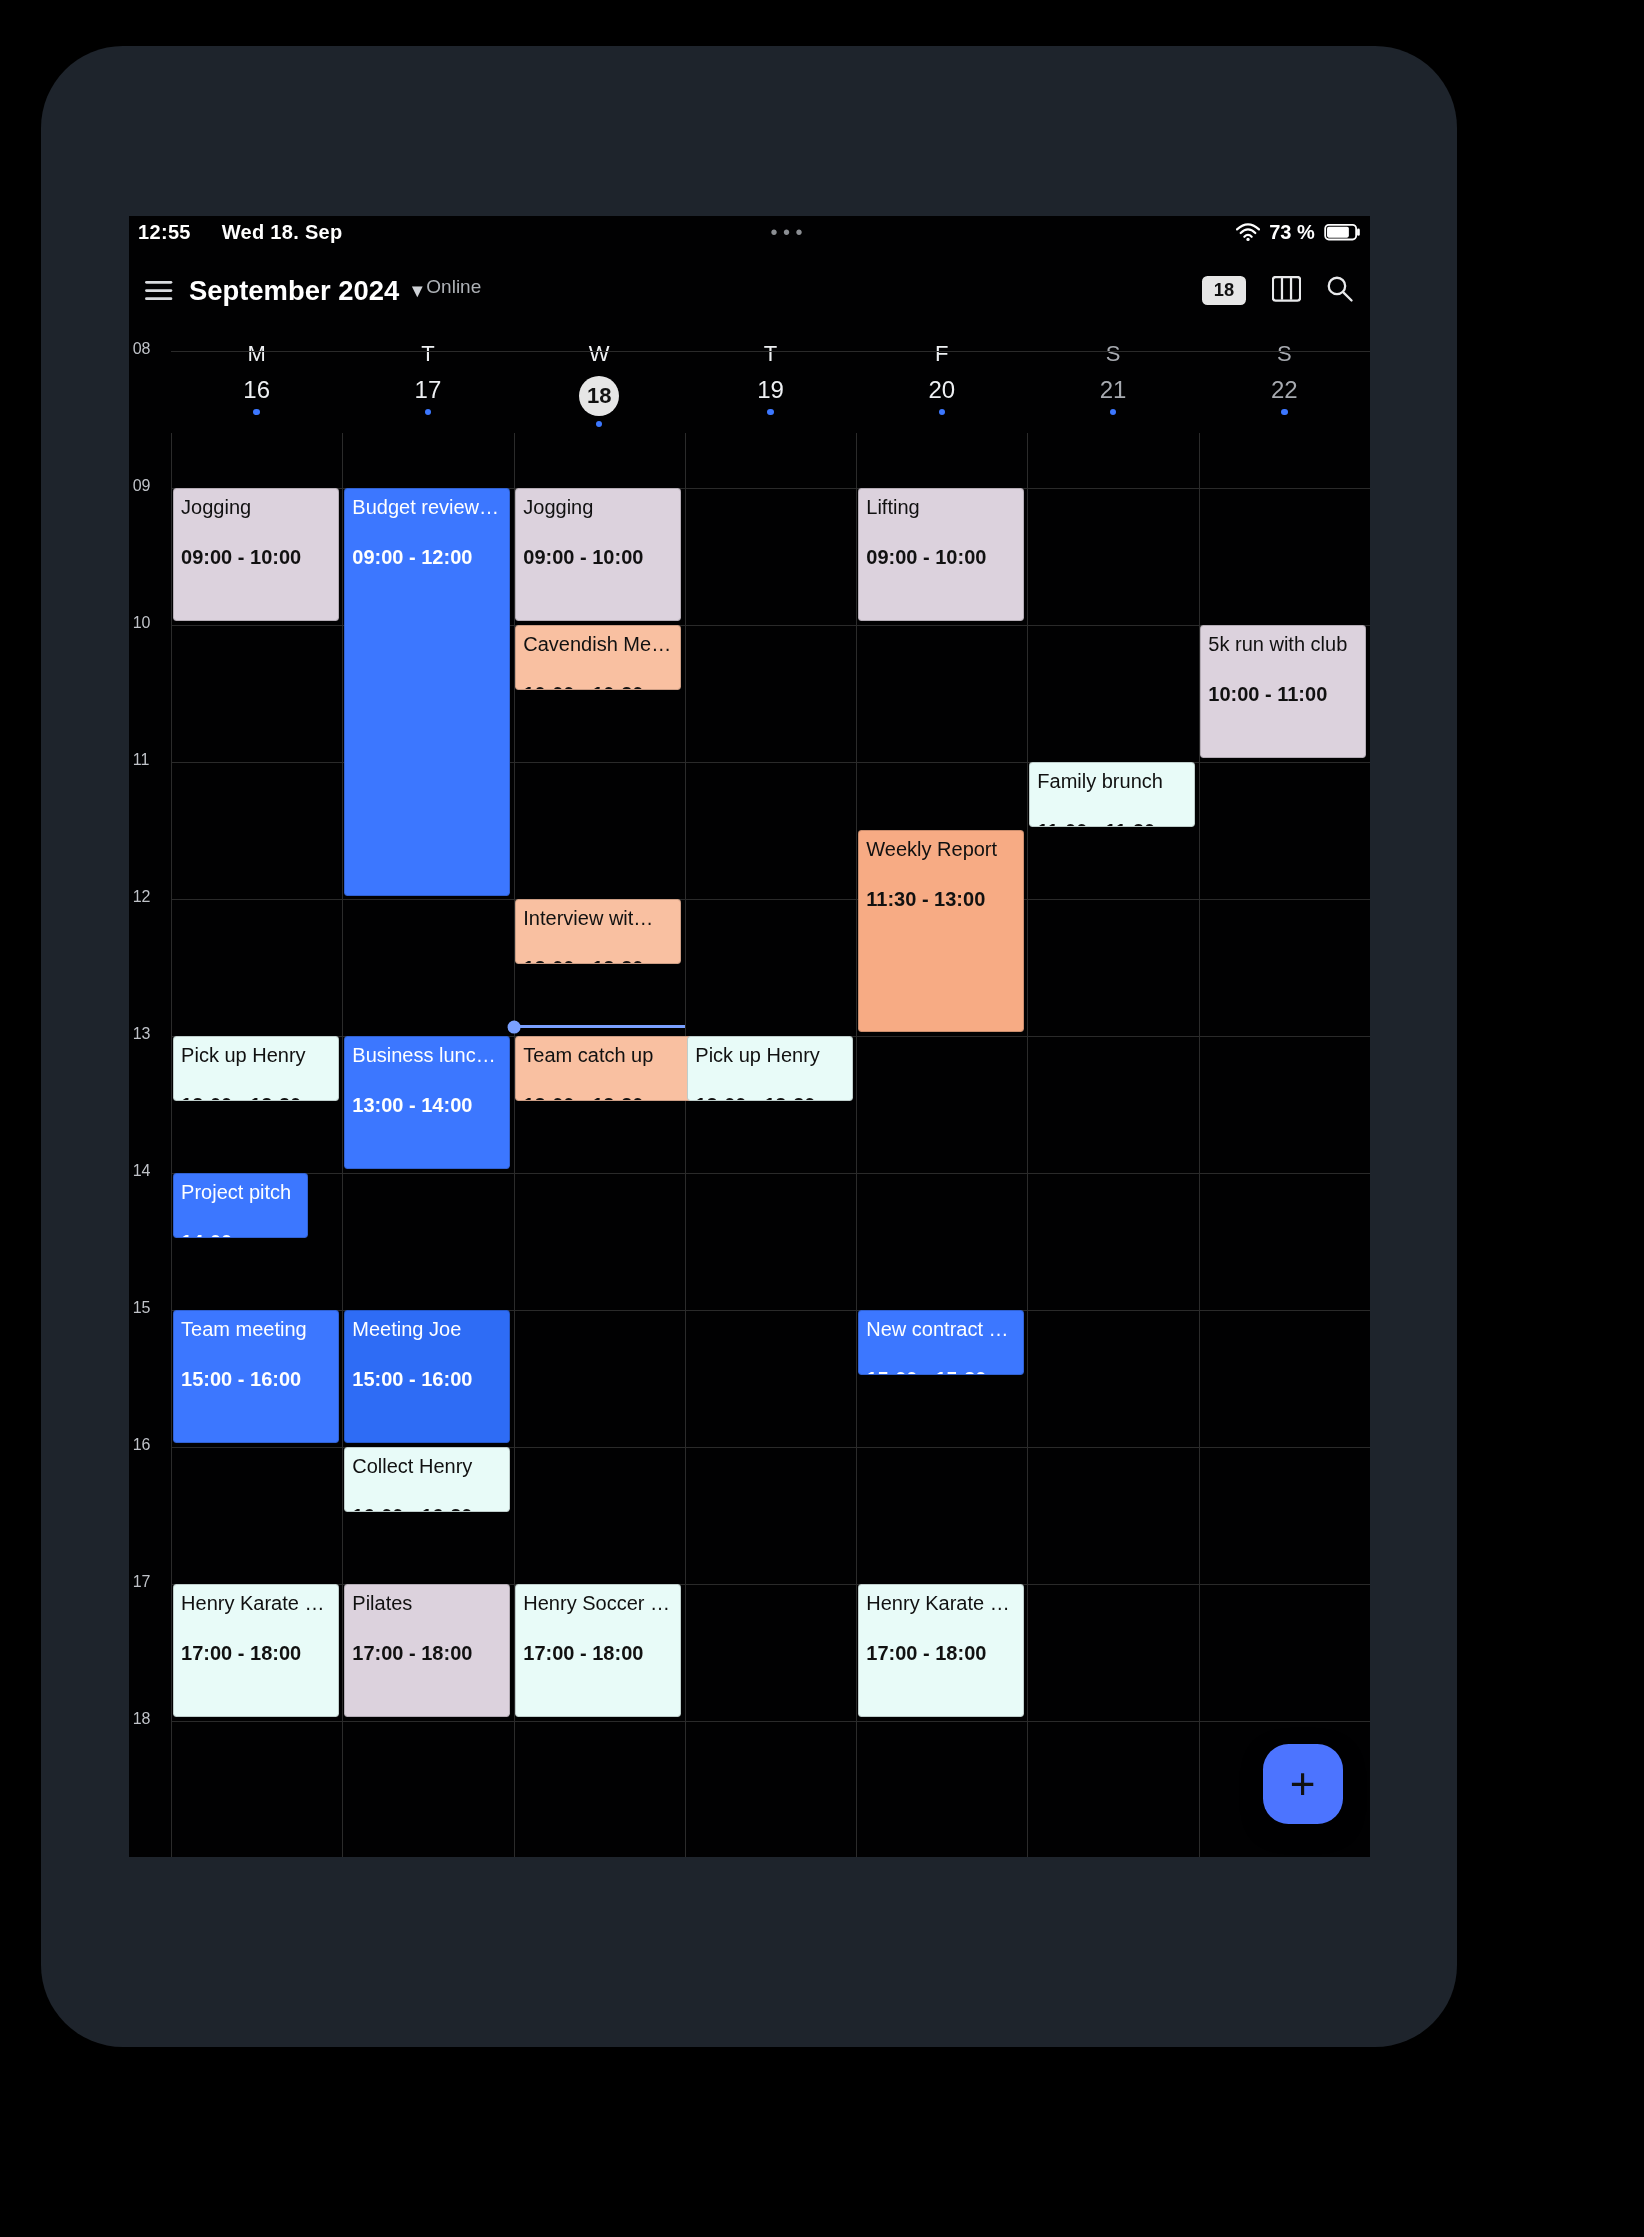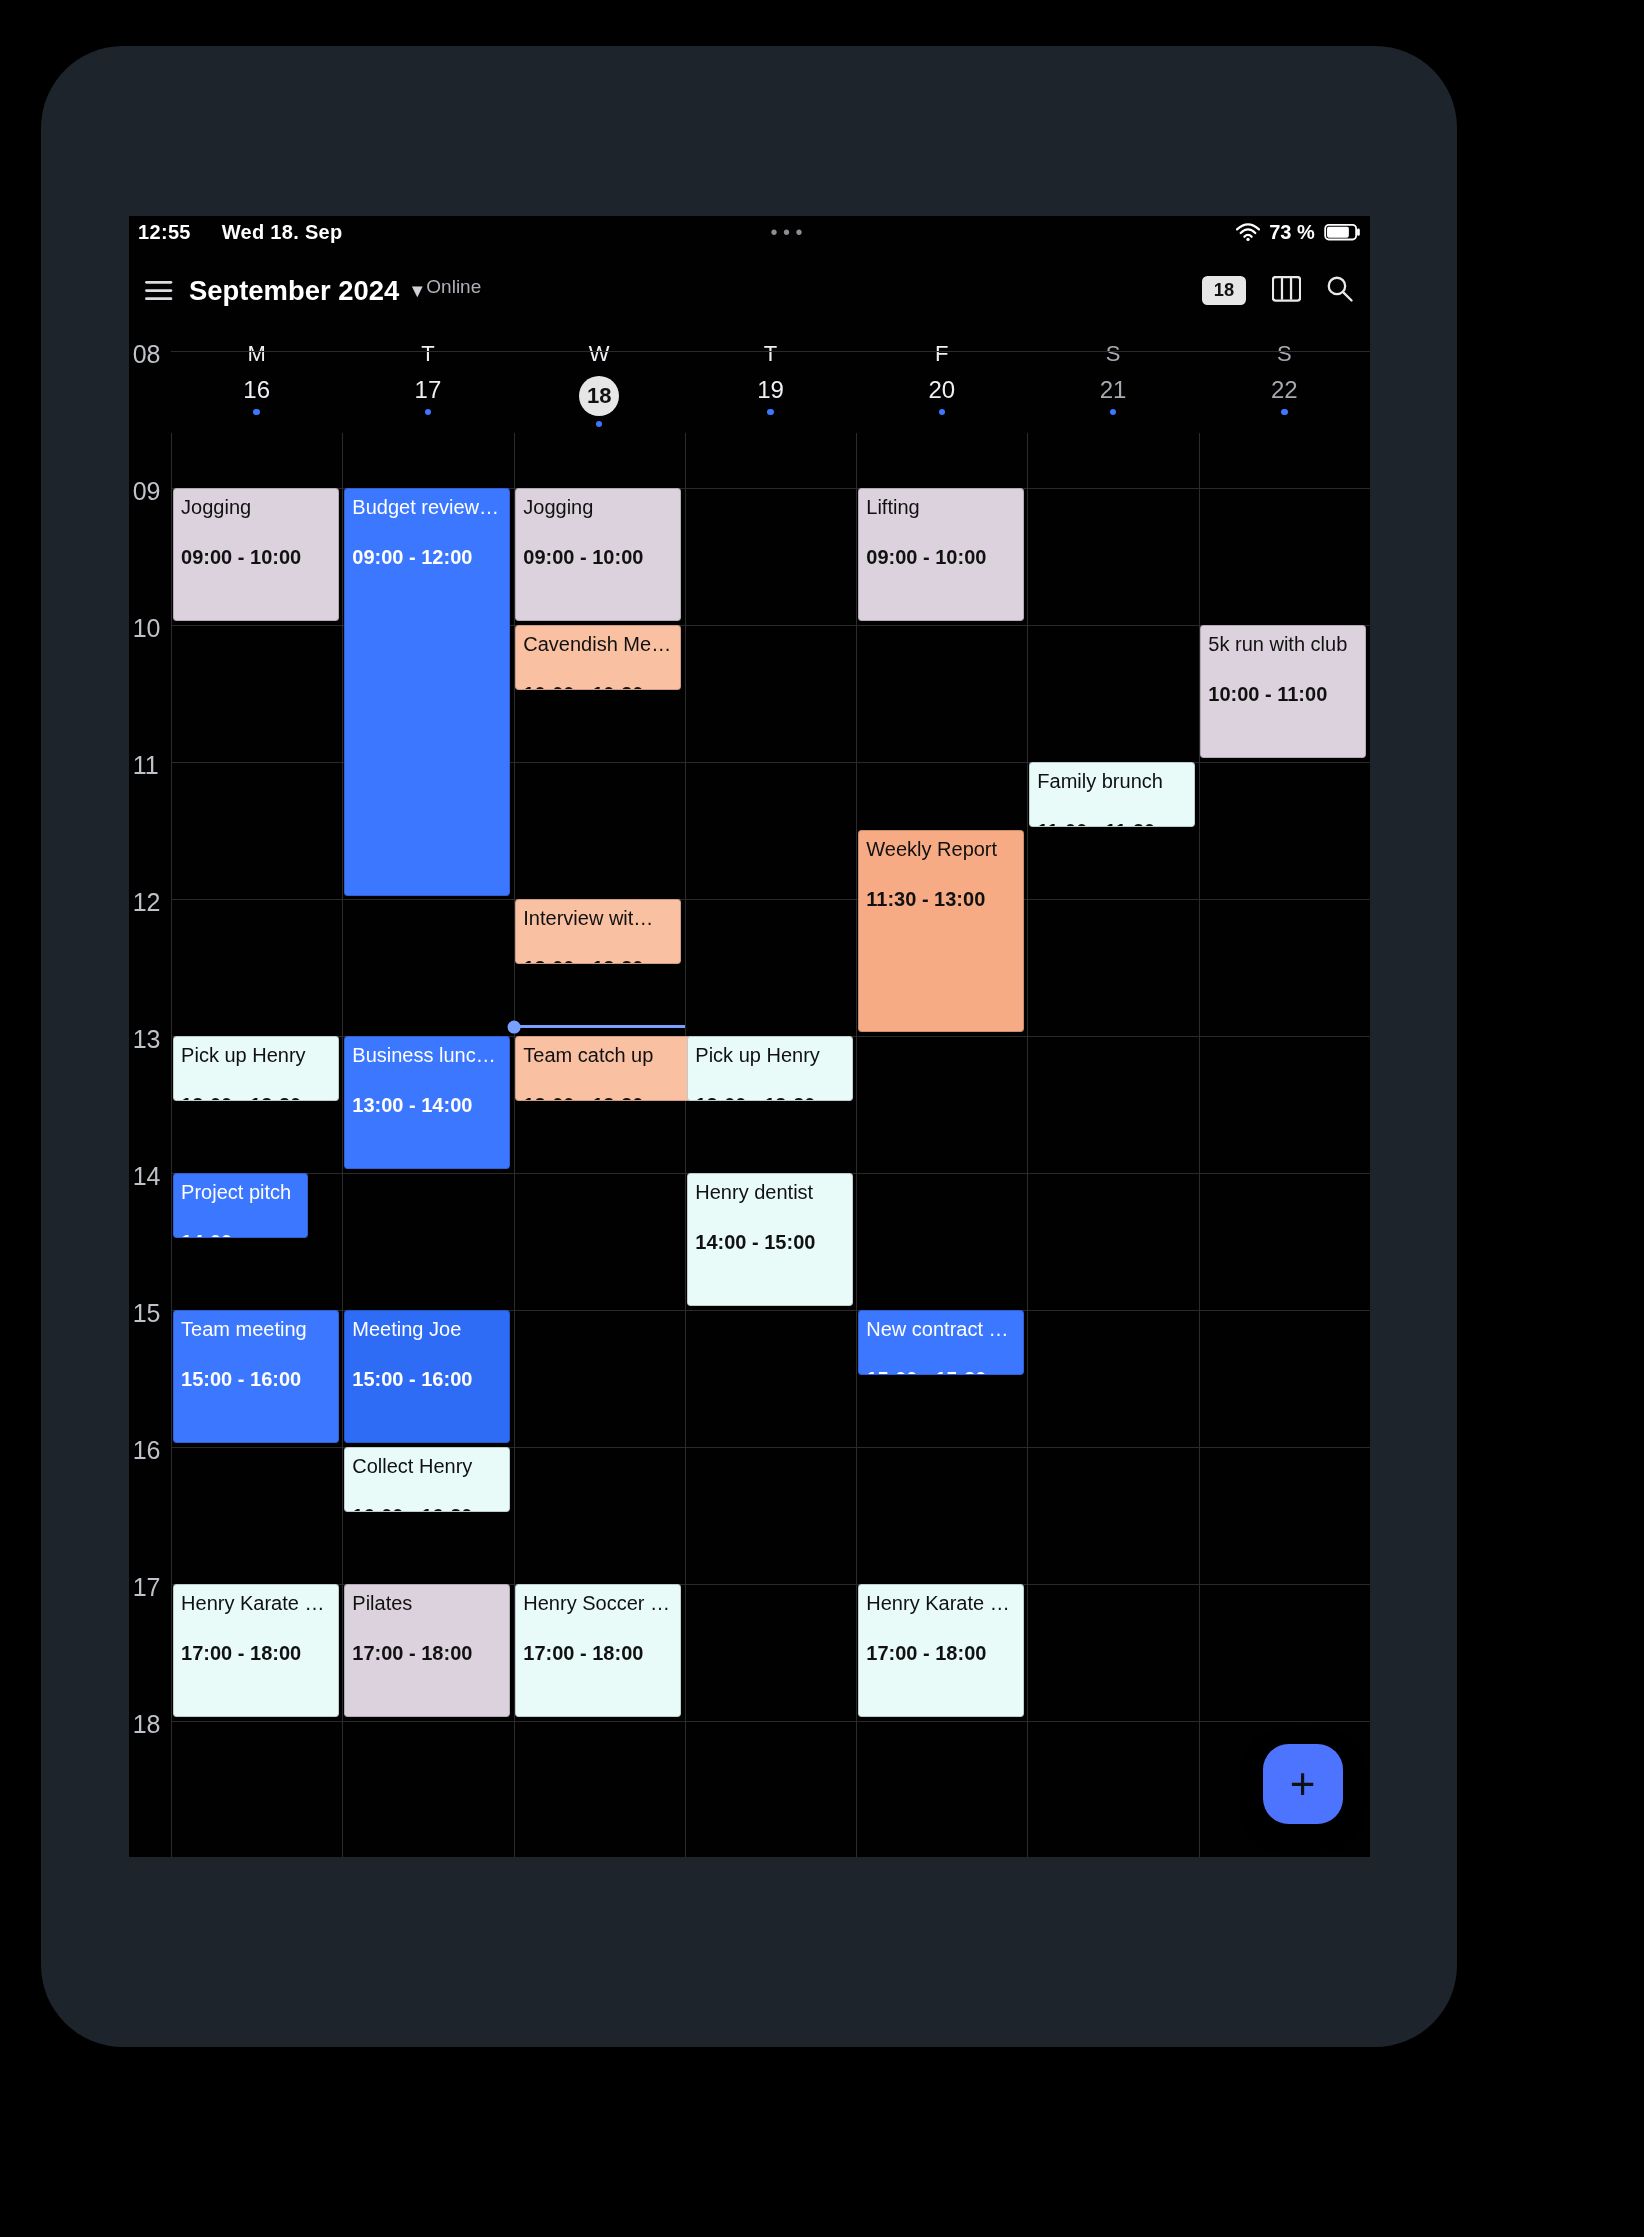--- a/index.html
+++ b/index.html
@@ -103,21 +103,21 @@
 
   
   .grid {
     position:absolute; left:0; top:217px; right:0; bottom:0;
     display:flex;
   }
   .hour-gutter { width:42px; flex:0 0 42px; position:relative; }
   .hour-row {
     position:absolute; left:0; right:12px;
     height:137px;
-    color:#bfc2c8; font-size:25px;
+    color:#bfc2c8; font-size:16px;
   }
   .hour-label { position:absolute; left:3.7px; top:-11px; }
   .grid-body {
       flex:1 1 auto; position:relative;
   }
   .vline { position:absolute; top:0; bottom:0; width:0.9px; background:#2b2b2b; }
   .hline { position:absolute; left:0; right:0; height:0.9px; background:#2a2a2a; }
 
   
   .event {
@@ -348,21 +348,20 @@
           <div class="event ev-salmon" style="top: 192px; height: 65px; left: 344px; width: 166px;"><span class="ev-title">Cavendish Me…</span><br><span class="ev-time">10:00 - 10:30</span></div>
           <div class="event ev-lav" style="top: 192px; height: 133px; left: 1029px; width: 166px;"><span class="ev-title">5k run with club</span><br><span class="ev-time">10:00 - 11:00</span></div>
           <div class="event ev-teal" style="top: 329px; height: 65px; left: 858px; width: 166px;"><span class="ev-title">Family brunch</span><br><span class="ev-time">11:00 - 11:30</span></div>
           <div class="event ev-salmon2" style="top: 397px; height: 202px; left: 687px; width: 166px;"><span class="ev-title">Weekly Report</span><br><span class="ev-time">11:30 - 13:00</span></div>
           <div class="event ev-salmon" style="top: 466px; height: 65px; left: 344px; width: 166px;"><span class="ev-title">Interview wit…</span><br><span class="ev-time">12:00 - 12:30</span></div>
           <div class="event ev-teal" style="top: 603px; height: 65px; left: 1.8px; width: 166px;"><span class="ev-title">Pick up Henry</span><br><span class="ev-time">13:00 - 13:30</span></div>
           <div class="event ev-blue" style="top: 603px; height: 133px; left: 173px; width: 166px;"><span class="ev-title">Business lunch @ The Harp</span><br><span class="ev-time">13:00 - 14:00</span></div>
           <div class="event ev-salmon" style="top: 603px; height: 65px; left: 344px; width: 198px;"><span class="ev-title">Team catch up</span><br><span class="ev-time">13:00 - 13:30</span></div>
           <div class="event ev-teal" style="top: 603px; height: 65px; left: 516px; width: 166px;"><span class="ev-title">Pick up Henry</span><br><span class="ev-time">13:00 - 13:30</span></div>
           <div class="event ev-blue" style="top: 740px; height: 65px; left: 1.8px; width: 135px;"><span class="ev-title">Project pitch</span><br><span class="ev-time">14:00 - 14:30</span></div>
-          <div class="event ev-teal" style="top: 740px; height: 133px; left: 516px; width: 166px;"><span class="ev-title">Henry dentist</span><br><span class="ev-time">14:00 - 15:00</span></div>
           <div class="event ev-blue" style="top: 877px; height: 133px; left: 1.8px; width: 166px;"><span class="ev-title">Team meeting</span><br><span class="ev-time">15:00 - 16:00</span></div>
           <div class="event ev-blue2" style="top: 877px; height: 133px; left: 173px; width: 166px;"><span class="ev-title">Meeting Joe</span><br><span class="ev-time">15:00 - 16:00</span></div>
           <div class="event ev-blue" style="top: 877px; height: 65px; left: 687px; width: 166px;"><span class="ev-title">New contract …</span><br><span class="ev-time">15:00 - 15:30</span></div>
           <div class="event ev-teal" style="top: 1014px; height: 65px; left: 173px; width: 166px;"><span class="ev-title">Collect Henry</span><br><span class="ev-time">16:00 - 16:30</span></div>
           <div class="event ev-teal" style="top: 1151px; height: 133px; left: 1.8px; width: 166px;"><span class="ev-title">Henry Karate class</span><br><span class="ev-time">17:00 - 18:00</span></div>
           <div class="event ev-lav" style="top: 1151px; height: 133px; left: 173px; width: 166px;"><span class="ev-title">Pilates</span><br><span class="ev-time">17:00 - 18:00</span></div>
           <div class="event ev-teal" style="top: 1151px; height: 133px; left: 344px; width: 166px;"><span class="ev-title">Henry Soccer practice</span><br><span class="ev-time">17:00 - 18:00</span></div>
           <div class="event ev-teal" style="top: 1151px; height: 133px; left: 687px; width: 166px;"><span class="ev-title">Henry Karate class</span><br><span class="ev-time">17:00 - 18:00</span></div>
           <div class="now-line" style="top: 592px; left: 343px; width: 171px;"></div>
           <div class="now-dot" style="top: 594px; left: 343px;"></div>

